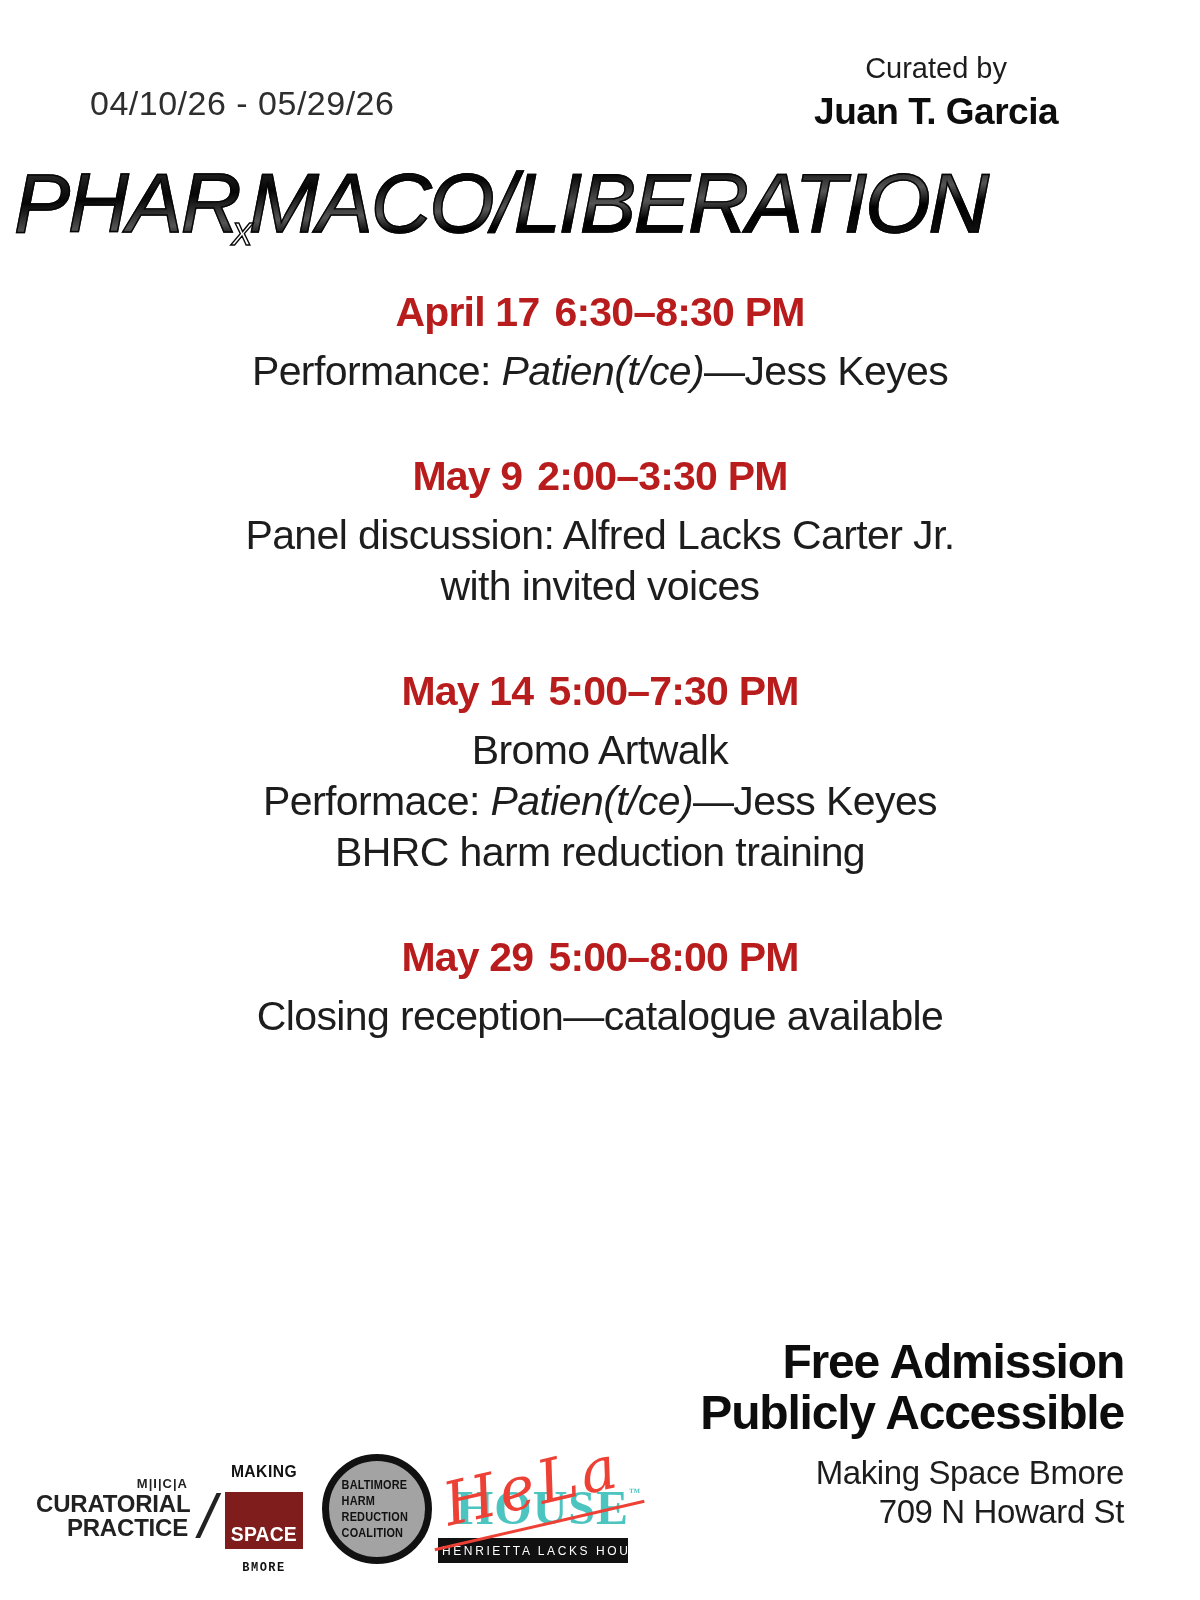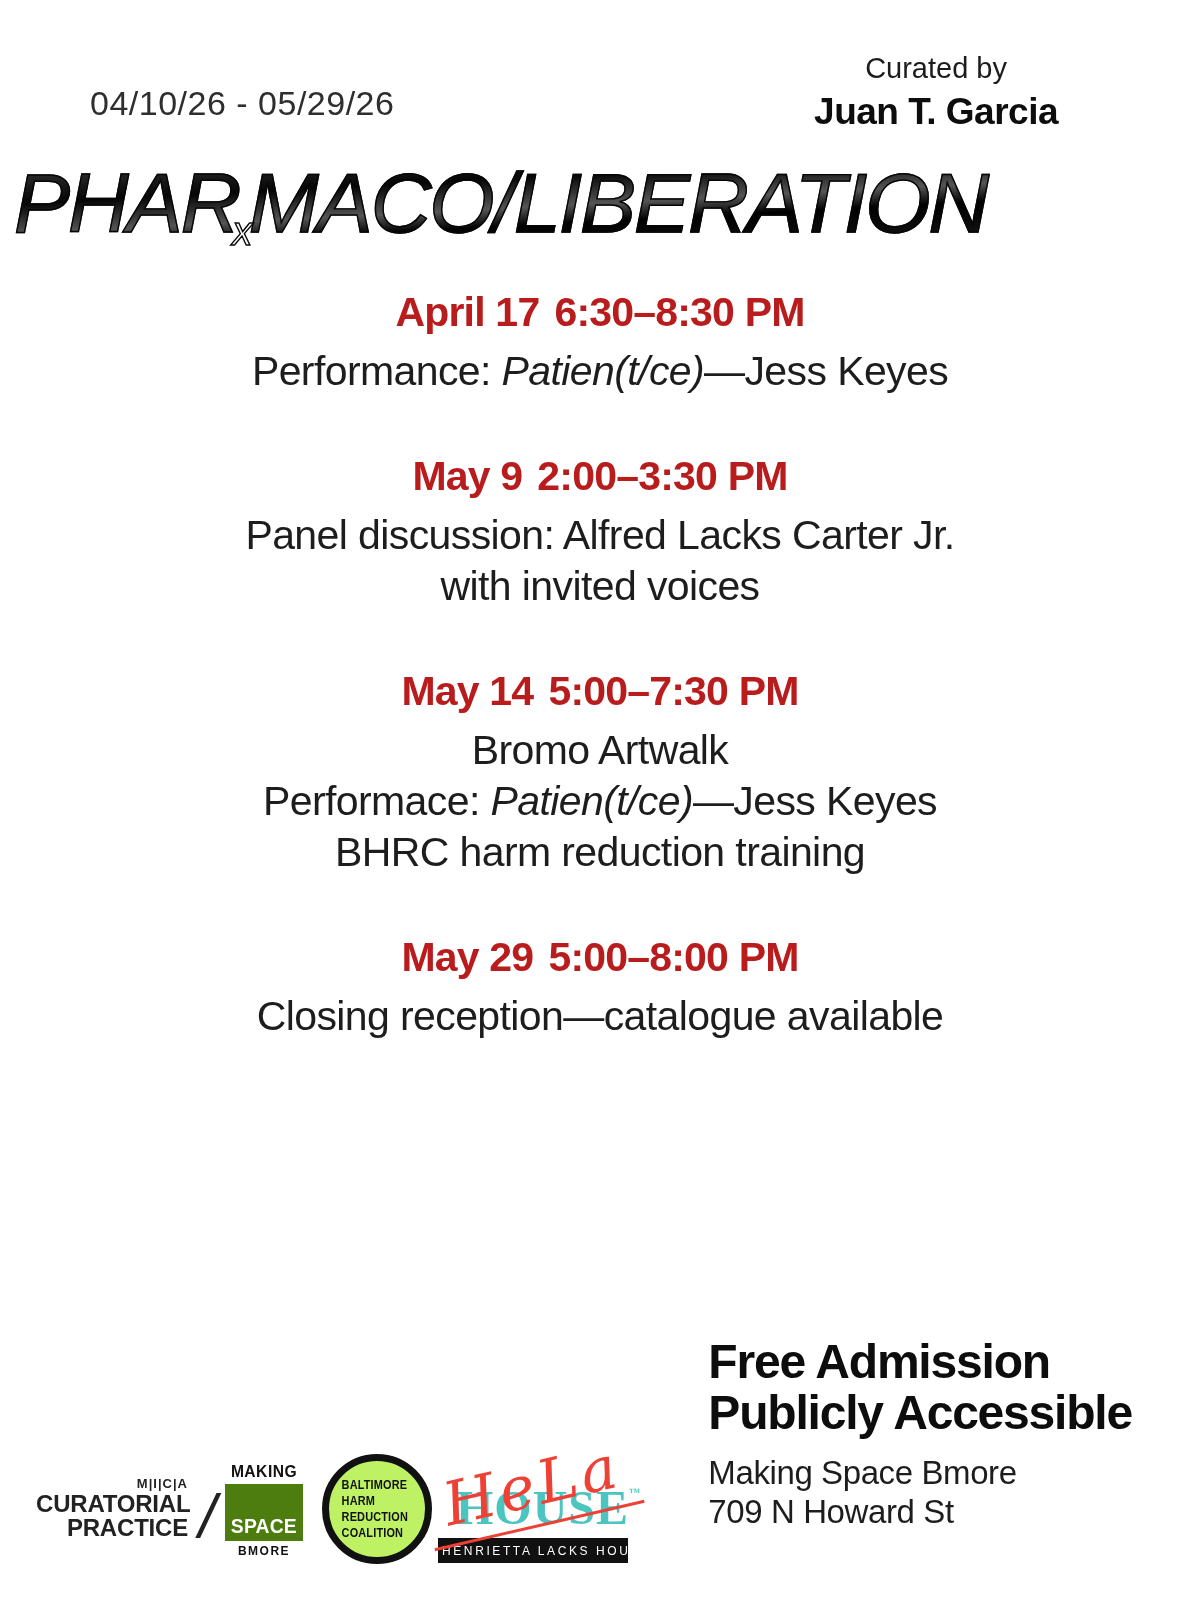--- a/index.html
+++ b/index.html
@@ -84,22 +84,22 @@
     line-height: 1.24;
     color: #1d1d1d;
   }
   .event-line .it { font-style: italic; }
 
   
   .footer { position: absolute; left: 0; right: 0; bottom: 0; height: 272px; }
 
   .admission {
     position: absolute;
-    right: 68px; top: 8px;
-    text-align: left;
+    right: 76px; top: 8px;
+    text-align: right;
   }
   .admission-line {
     font-size: 48px;
     font-weight: 700;
     letter-spacing: -1.2px;
     line-height: 1.07;
     color: #0d0d0d;
   }
   .venue-block {
     margin-top: 14px;
@@ -140,51 +140,52 @@
   .ms-top {
     display: inline-block;
     font-size: 17px;
     font-weight: 700;
     letter-spacing: 0.5px;
     transform: scaleX(0.92);
     margin-bottom: 2px;
   }
   .ms-square {
     width: 78px; height: 57px;
-    background: #4d7c0f;
+    background: #7f1d1d;
     color: #ffffff;
     display: flex;
     align-items: flex-end;
     justify-content: center;
-    margin: 0 auto;
+    margin: 8px auto;
   }
   .ms-square span {
     display: inline-block;
     font-size: 21px;
     font-weight: 700;
     letter-spacing: 0.2px;
     transform: scaleX(0.92);
     padding-bottom: 3px;
   }
   .ms-bottom {
     display: inline-block;
     font-size: 12px;
     font-weight: 700;
     letter-spacing: 1.5px;
     margin-top: 2px;
+    font-family: Liberation Mono, monospace;
   }
 
   
   .logo-bhrc {
     position: absolute;
     left: 322px; top: 126px;
     width: 96px; height: 96px;
     border: 7px solid #111111;
     border-radius: 50%;
-    background: #bef264;
+    background: #a3a3a3;
     display: flex;
     align-items: center;
   }
   .bhrc-text {
     padding-left: 15px;
     font-size: 13px;
     font-weight: 700;
     line-height: 1.25;
     letter-spacing: 0.2px;
     transform: scaleX(0.84);

